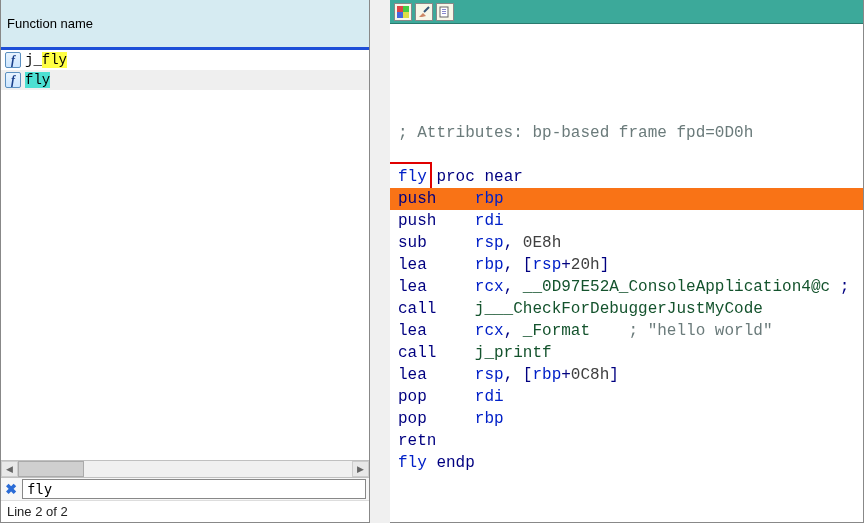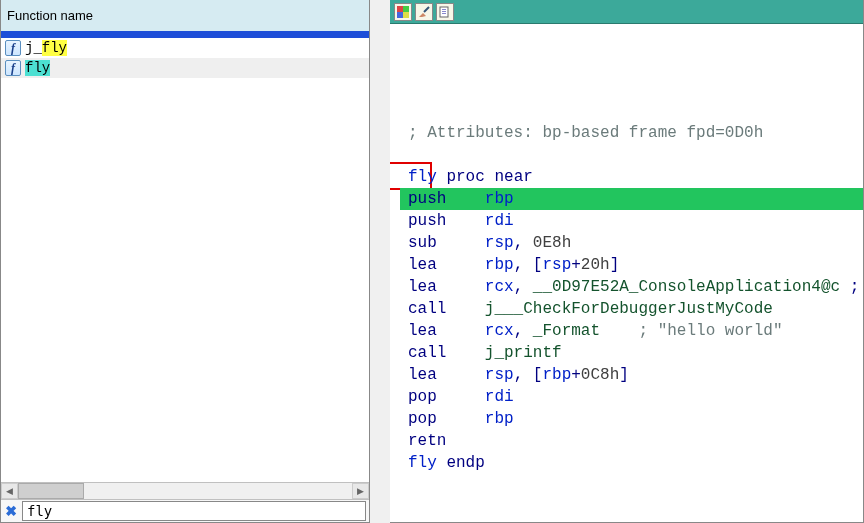--- a/index.html
+++ b/index.html
@@ -22,22 +22,22 @@
   .left-panel {
     width: 370px;
     display: flex;
     flex-direction: column;
     background: #fff;
     border: 1px solid #888;
     border-top: none;
   }
   .func-header {
     background: #d6ebf2;
-    border-bottom: 7px solid #1d4ed8;
-    padding: 8px 6px;
+    border-bottom: 3px solid #1d4ed8;
+    padding: 16px 6px;
     font-size: 13px;
     color: #000;
   }
   .func-list {
     flex: 1;
     overflow: auto;
     background: #fff;
     position: relative;
   }
   .func-row {
@@ -149,29 +149,29 @@
     display:inline-flex;align-items:center;justify-content:center;
     font-size:10px;
   }
   .toolbar .tbtn svg { display:block; }
   .code-area {
     flex:1;
     overflow:auto;
     font-family: Consolas, "Courier New", monospace;
     font-size:16px;
     line-height:22px;
-    padding:10px 0 10px 10px;
+    padding:10px 0 10px 0;
     white-space:pre;
     position:relative;
   }
   .code-line {
     padding-left:8px;
     position:relative;
   }
-  .code-line.hl-row { background:#22c55e; }
+  .code-line.hl-row { background:#f97316; }
   .comment { color:#6b7b7b; }
   .kw-blue { color:#0020c8; }
   .kw-navy { color:#000080;margin-top:20px; }
   .num-green { color:#404040; }
   .reg { color:#0020c8; }
   .sym { color:#14532d; }
   .redbox {
     position:absolute;
     border:2px solid #e00000;
     pointer-events:none;
@@ -198,20 +198,21 @@
       <div class="arrow">◀</div>
       <div class="track">
         <div class="thumb"></div>
       </div>
       <div class="arrow">▶</div>
     </div>
     <div class="search-row">
       <span class="x">✖</span>
       <input type="text" value="fly" style="">
     </div>
+    <div class="status-row">Line 2 of 2</div>
   </div>
 
   <div class="gap"></div>
 
   <div class="right-panel">
     <div class="toolbar">
       <span class="tbtn">
         <svg width="12" height="12">
             <rect x="0" y="0" width="6" height="6" fill="#d44"></rect>
             <rect x="6" y="0" width="6" height="6" fill="#4c4"></rect>

